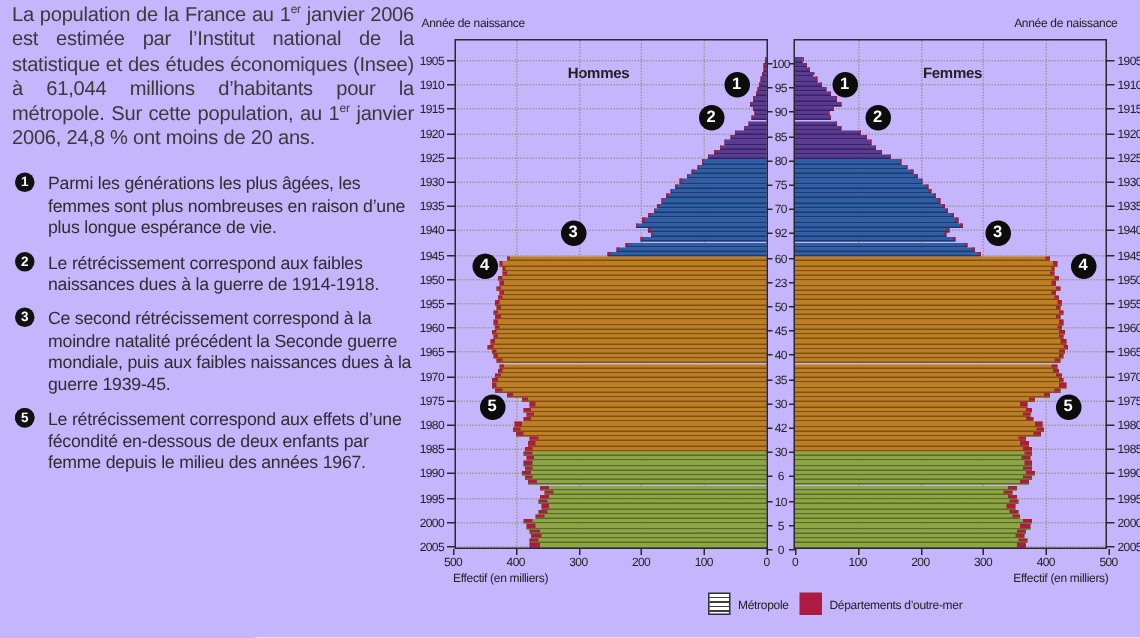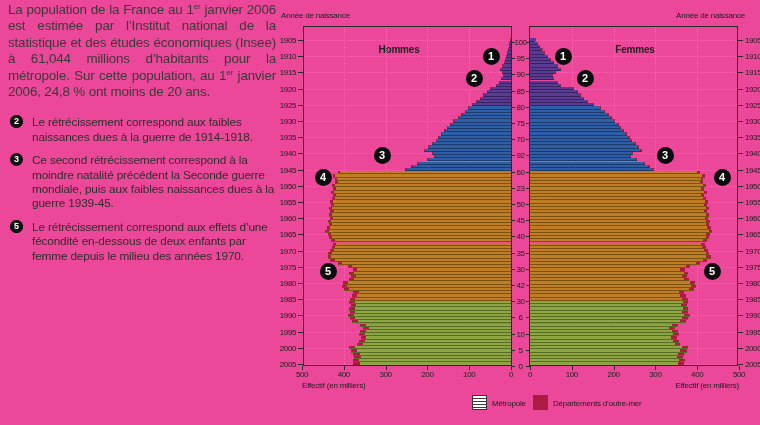--- a/index.html
+++ b/index.html
@@ -1,16 +1,16 @@
 <!DOCTYPE html>
 <html><head>
 <meta charset="utf-8">
 <style>
   html,body{margin:0;padding:0;background:#fff;}
-  .page{position:relative;width:760px;height:425px;background:#ec4899;overflow:hidden;
+  .page{position:relative;width:760px;height:425px;background:#c4b5fd;overflow:hidden;
         font-family:"Liberation Sans", sans-serif;}
   
   .left-col{position:absolute;left:8px;top:2px;width:268px;}
   .intro{margin:0;font-size:13.4px;line-height:16.4px;text-align:justify;color:#3a3a3a;
          letter-spacing:-0.15px;}
   .intro sup{font-size:8px;line-height:0;}
   .notes{margin-top:15px;}
   .note{position:relative;padding-left:24px;margin-bottom:9px;font-size:11.8px;
         line-height:14.4px;color:#2e2e2e;letter-spacing:-0.15px;}
   .nnum{position:absolute;left:2px;top:0px;width:13px;height:13px;border-radius:50%;
@@ -38,25 +38,25 @@
                   border:1px solid #333;}
 </style>
 </head>
 <body>
 
 <div class="page">
 
   <div class="left-col">
     <p class="intro" id="intro"><span>La population de la France au 1</span><sup>er</sup><span> janvier 2006 est estimée par l’Institut national de la statistique et des études économiques (Insee) à 61,044 millions d’habitants pour la métropole. Sur cette population, au 1</span><sup>er</sup><span> janvier 2006, 24,8 % ont moins de 20 ans.</span></p>
     <div class="notes" id="notes">
-        <div class="note"><span class="nnum">1</span></div>
+        <div class="note"><span class="nnum">1</span><span>Parmi les générations les plus âgées, les femmes sont plus nombreuses en raison d’une plus longue espérance de vie.</span></div>
         <div class="note"><span class="nnum">2</span><span>Le rétrécissement correspond aux faibles naissances dues à la guerre de 1914-1918.</span></div>
         <div class="note"><span class="nnum">3</span><span>Ce second rétrécissement correspond à la moindre natalité précédent la Seconde guerre mondiale, puis aux faibles naissances dues à la guerre 1939-45.</span></div>
         <div class="note"><span class="nnum">4</span></div>
-        <div class="note"><span class="nnum">5</span><span>Le rétrécissement correspond aux effets d’une fécondité en-dessous de deux enfants par femme depuis le milieu des années 1970.</span></div>
+        <div class="note"><span class="nnum">5</span><span>Le rétrécissement correspond aux effets d’une fécondité en-dessous de deux enfants par femme depuis le milieu des années 1967.</span></div>
       </div>
   </div>
 
   <div class="chart" id="chart">
     <div class="lbl axis-title" style="left:281px;top:11px;">Année de naissance</div>
     <div class="lbl axis-title" style="left:625px;top:11px;width:120px;text-align:right;">Année de naissance</div>
 
     <div class="sex-label" style="left:359px;top:44px;">Hommes</div>
     <div class="sex-label" style="left:595px;top:44px;">Femmes</div>
 

